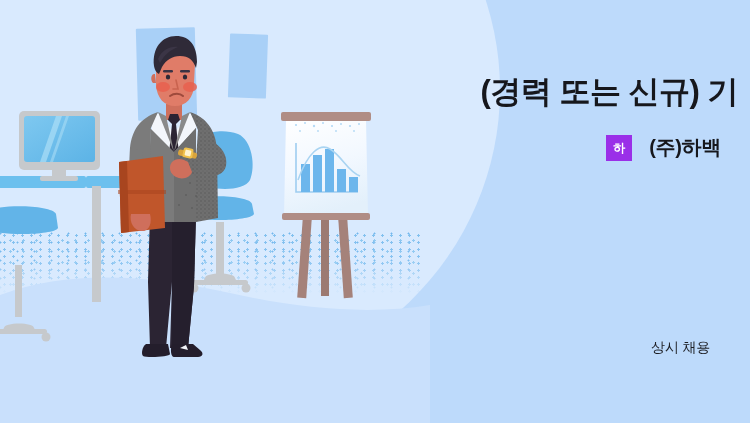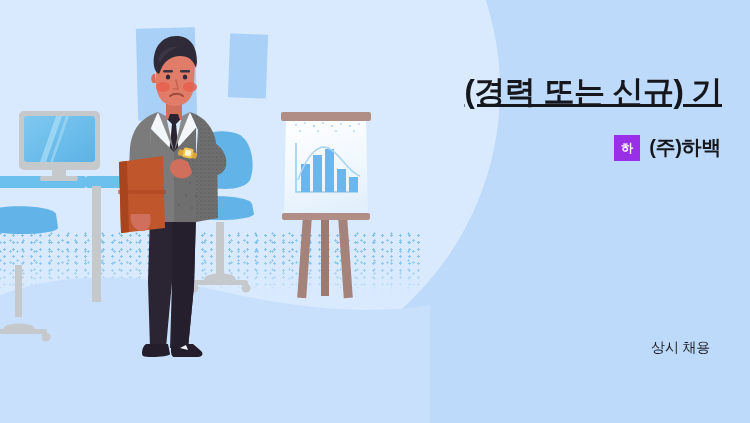--- a/index.html
+++ b/index.html
@@ -89,33 +89,32 @@
   .text-col {
     position: absolute;
     right: 0;
     top: 0;
     width: 430px;
     height: 423px;
     pointer-events: none;
   }
   .headline {
     position: absolute;
-    right: 28px;
+    right: 12px;
     top: 74px;
     width: 400px;
     text-align: right;
     font-size: 31px;
     font-weight: 700;
     color: #16171c;
     letter-spacing: -0.5px;
     line-height: 1.16;
     white-space: nowrap;
     overflow: hidden;
     pointer-events: auto;
-    text-decoration: underline;
   }
   .company-row {
     position: absolute;
     right: 29px;
     top: 134px;
     display: flex;
     align-items: center;
     gap: 9px;
     pointer-events: auto;
   }
@@ -129,20 +128,21 @@
     display: flex;
     align-items: center;
     justify-content: center;
     line-height: 1;
   }
   .company-name {
     font-size: 20px;
     font-weight: 700;
     color: #16171c;
     letter-spacing: -0.3px;
+    margin-left: 8px;
   }
   .hiring-type {
     position: absolute;
     right: 40px;
     top: 339px;
     font-size: 14px;
     font-weight: 400;
     color: #1c1d22;
     letter-spacing: -0.2px;
     pointer-events: auto;

